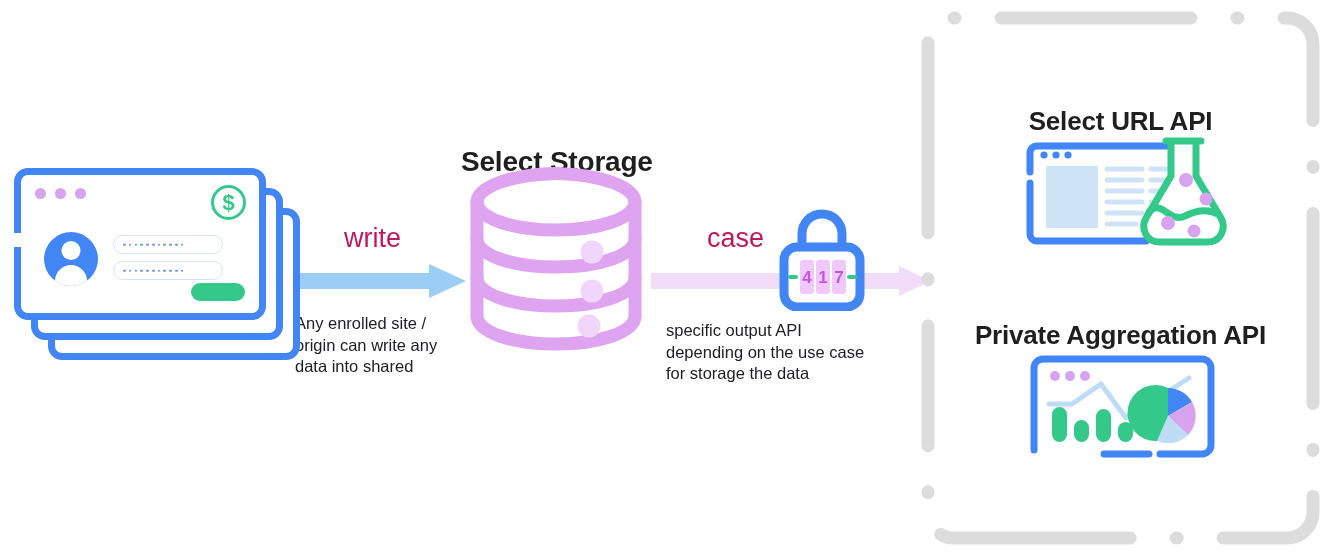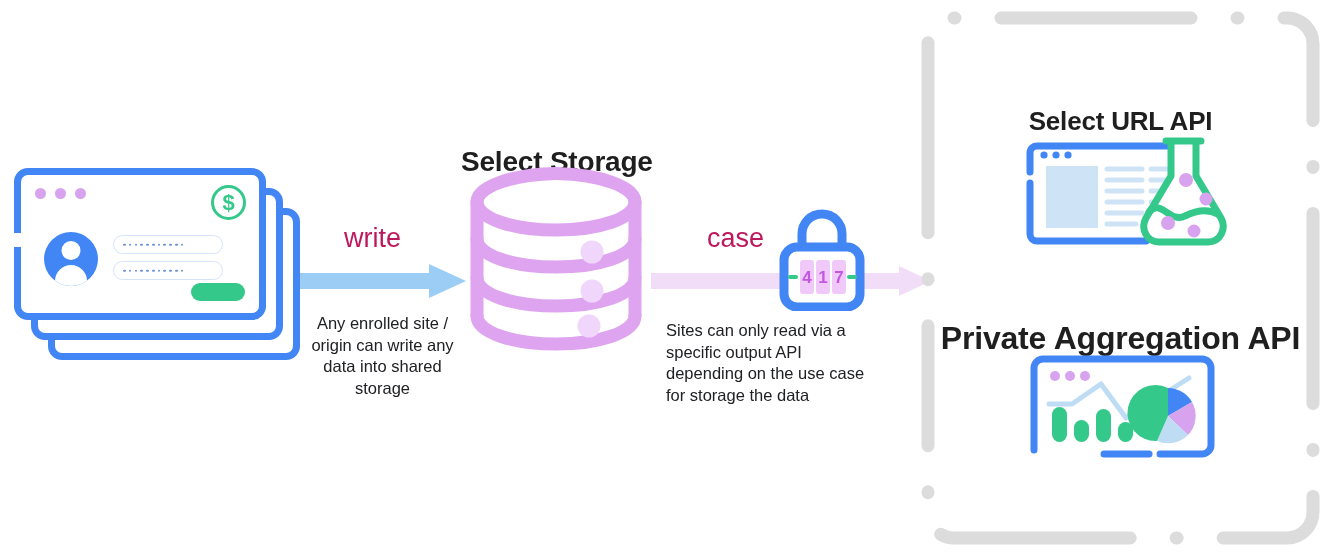--- a/index.html
+++ b/index.html
@@ -195,25 +195,24 @@
       <div class="submit-btn"></div>
     </div>
   </div>
 
   <div class="lbl-arrow" style="left:344px; top:223px;">write</div>
 
   <svg class="arrow" style="left:286px; top:264px;" width="180" height="34" viewBox="0 0 180 34">
     <path d="M0 9 H143 V0 L180 17 L143 34 V25 H0 Z" fill="#9ccdf5"></path>
   </svg>
 
-  <div class="lbl-body" style="left:295px; top:313px; width:175px;text-align:center;">
+  <div class="lbl-body" style="left:295px; top:313px; width:175px;">
     <div>Any enrolled site /</div>
     <div>origin can write any</div>
     <div>data into shared</div>
-    <div>storage</div>
   </div>
 
   <div class="lbl-heading" style="left:461px; top:126px; font-size:28px;">Select Storage</div>
 
   <div id="db">
     <svg width="172" height="186" viewBox="0 0 172 186">
       <g fill="none" stroke="#dfa4f0" stroke-width="13" stroke-linecap="round">
 
         <path d="M86.5 7.5 C131 8.5 165 21 165 36 C165 52 130 64 86 64 C42 64 7 52 7 36 C7 21 41 8.5 85.5 7.5"></path>
 
@@ -260,21 +259,20 @@
       </g>
 
       <g stroke="#34c98a" stroke-width="4" stroke-linecap="round">
         <path d="M12 74 H18"></path>
         <path d="M71 74 H77"></path>
       </g>
     </svg>
   </div>
 
   <div class="lbl-body" style="left:666px; top:320px; width:240px;">
-    <div>Sites can only read via a</div>
     <div>specific output API</div>
     <div>depending on the use case</div>
     <div>for storage the data</div>
   </div>
 
   <div id="panel">
     <svg width="405" height="540" viewBox="0 0 405 540" style="position:absolute; left:0; top:0;">
       <rect x="10" y="10" width="385" height="520" rx="26" fill="none" stroke="#dcdcdc" stroke-width="13" stroke-linecap="round" stroke-dasharray="1 46 190 46 1 46 120 46 1 46 190 46 1 46 120 46"></rect>
     </svg>
 
@@ -316,21 +314,21 @@
         <g fill="#d7a3ee">
           <circle cx="168" cy="44" r="7"></circle>
           <circle cx="188" cy="63" r="6.5"></circle>
           <circle cx="150" cy="87" r="7"></circle>
           <circle cx="176" cy="95" r="6.5"></circle>
         </g>
       </svg>
     </div>
 
     <div class="api-card" style="left:0; top:292px; width:405px;">
-      <div class="lbl-heading" style="position:relative; left:0; top:0; width:405px; text-align:center; font-size:32px;">Private Aggregation API</div>
+      <div class="lbl-heading" style="position:relative; left:0; top:0; width:405px; text-align:center; font-size:26px;">Private Aggregation API</div>
 
       <svg style="position:absolute; left:107px; top:50px;" width="195" height="120" viewBox="0 0 195 120">
 
         <g fill="none" stroke="#4285f4" stroke-width="7" stroke-linecap="round">
           <path d="M9 100 V18 C9 13 13 9 18 9 H177 C182 9 186 13 186 18 V95 C186 100 182 104 177 104 H135"></path>
           <path d="M124 104 H79"></path>
         </g>
 
         <g fill="#d7a3ee">
           <circle cx="30" cy="26" r="5"></circle>

